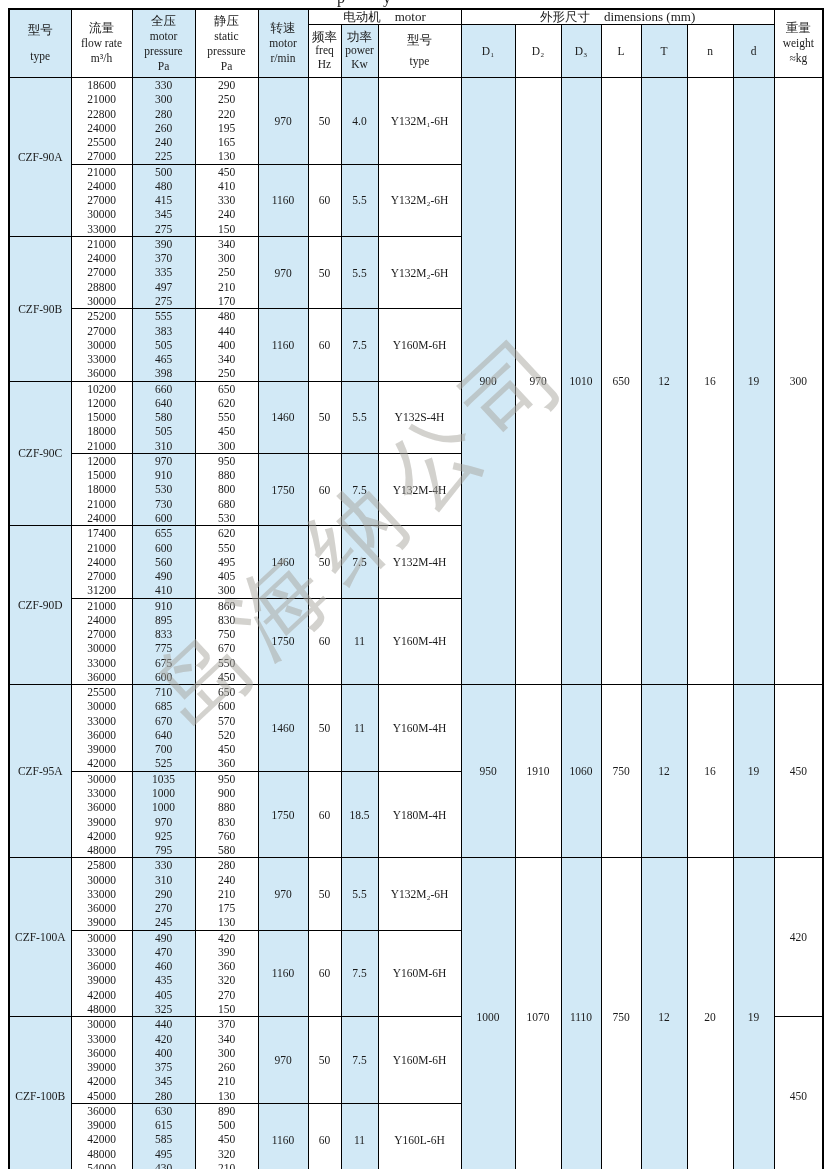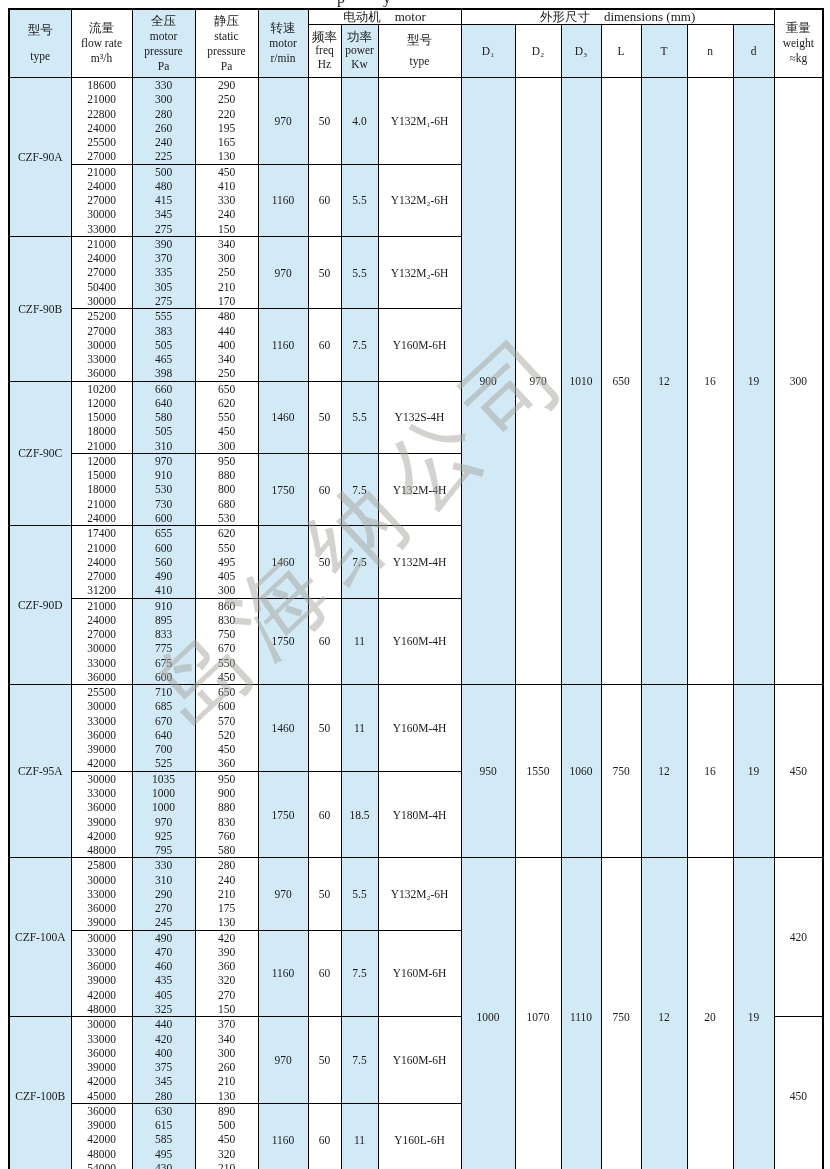--- a/index.html
+++ b/index.html
@@ -209,28 +209,28 @@
           <td>60</td>
           <td class="blue">5.5</td>
           <td>Y132M₂-6H</td>
         </tr>
         <tr style="height: 71.35px;">
           <td class="blue" rowspan="2">CZF-90B</td>
           <td>
             <div class="ln">21000</div>
             <div class="ln">24000</div>
             <div class="ln">27000</div>
-            <div class="ln">50400</div>
+            <div class="ln">28800</div>
             <div class="ln">30000</div>
           </td>
           <td class="blue">
             <div class="ln">390</div>
             <div class="ln">370</div>
             <div class="ln">335</div>
-            <div class="ln">305</div>
+            <div class="ln">497</div>
             <div class="ln">275</div>
           </td>
           <td>
             <div class="ln">340</div>
             <div class="ln">300</div>
             <div class="ln">250</div>
             <div class="ln">210</div>
             <div class="ln">170</div>
           </td>
           <td class="blue">970</td>
@@ -402,21 +402,21 @@
             <div class="ln">570</div>
             <div class="ln">520</div>
             <div class="ln">450</div>
             <div class="ln">360</div>
           </td>
           <td class="blue">1460</td>
           <td>50</td>
           <td class="blue">11</td>
           <td>Y160M-4H</td>
           <td class="blue" rowspan="2">950</td>
-          <td rowspan="2">1550</td>
+          <td rowspan="2">1910</td>
           <td class="blue" rowspan="2">1060</td>
           <td rowspan="2">750</td>
           <td class="blue" rowspan="2">12</td>
           <td rowspan="2">16</td>
           <td class="blue" rowspan="2">19</td>
           <td rowspan="2">450</td>
         </tr>
         <tr style="height: 85.62px;">
           <td>
             <div class="ln">30000</div>

